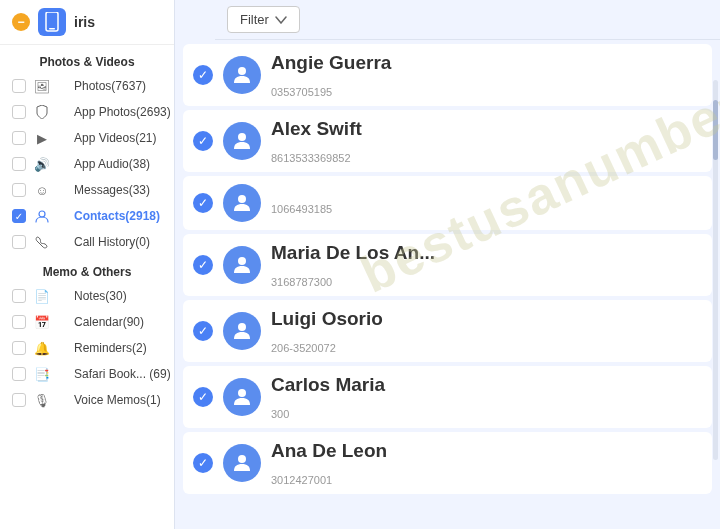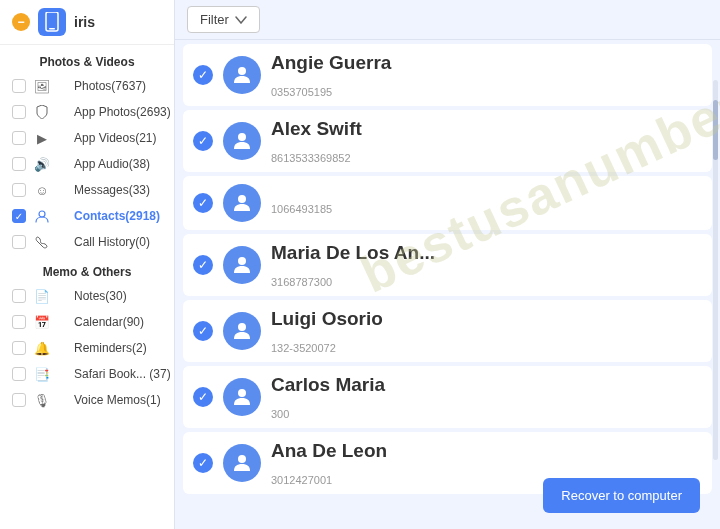--- a/index.html
+++ b/index.html
@@ -141,20 +141,21 @@
       flex-direction: column;
       background: #f0f4ff;
     }
 
     .toolbar {
       display: flex;
       align-items: center;
       padding: 6px 12px;
       background: #f0f4ff;
       border-bottom: 1px solid #dde3f0;
+      margin-left: 40px;
     }
 
     .filter-btn {
       display: flex;
       align-items: center;
       gap: 6px;
       background: #fff;
       border: 1px solid #ccc;
       border-radius: 4px;
       padding: 5px 12px;
@@ -341,21 +342,21 @@
       <span class="sidebar-label">Calendar(90)</span>
     </div>
     <div class="sidebar-item">
       <div class="sidebar-checkbox"></div>
       <div class="sidebar-icon">🔔</div>
       <span class="sidebar-label">Reminders(2)</span>
     </div>
     <div class="sidebar-item">
       <div class="sidebar-checkbox"></div>
       <div class="sidebar-icon">📑</div>
-      <span class="sidebar-label">Safari Book... (37)</span>
+      <span class="sidebar-label">Safari Book... (69)</span>
     </div>
     <div class="sidebar-item">
       <div class="sidebar-checkbox"></div>
       <div class="sidebar-icon">🎙</div>
       <span class="sidebar-label">Voice Memos(1)</span>
     </div>
   </div>
 
   <div class="main-content" style="position:relative;">
 
@@ -429,21 +430,21 @@
         <div class="contact-item">
           <div class="contact-check">✓</div>
           <div class="contact-avatar">
             <svg viewBox="0 0 24 24" fill="white">
                 <circle cx="12" cy="8" r="4"></circle>
                 <path d="M4 20 C4 15 7 13 12 13 C17 13 20 15 20 20" fill="white"></path>
               </svg>
           </div>
           <div class="contact-info">
             <div class="contact-name">Luigi Osorio</div>
-            <div class="contact-phone">132-3520072</div>
+            <div class="contact-phone">206-3520072</div>
           </div>
         </div>
 
         <div class="contact-item">
           <div class="contact-check">✓</div>
           <div class="contact-avatar">
             <svg viewBox="0 0 24 24" fill="white">
                 <circle cx="12" cy="8" r="4"></circle>
                 <path d="M4 20 C4 15 7 13 12 13 C17 13 20 15 20 20" fill="white"></path>
               </svg>
@@ -470,16 +471,15 @@
 
 
       </div>
 
       <div class="watermark">bestusanumber</div>
 
       <div style="position:absolute;right:2px;top:40px;width:5px;height:380px;background:#dde3f0;border-radius:3px;">
         <div style="width:5px;height:60px;background:#aab8d4;border-radius:3px;margin-top:20px;"></div>
       </div>
 
-      <button class="recover-btn">Recover to computer</button>
     </div>
   </div>
 </div>
 
 </body></html>

